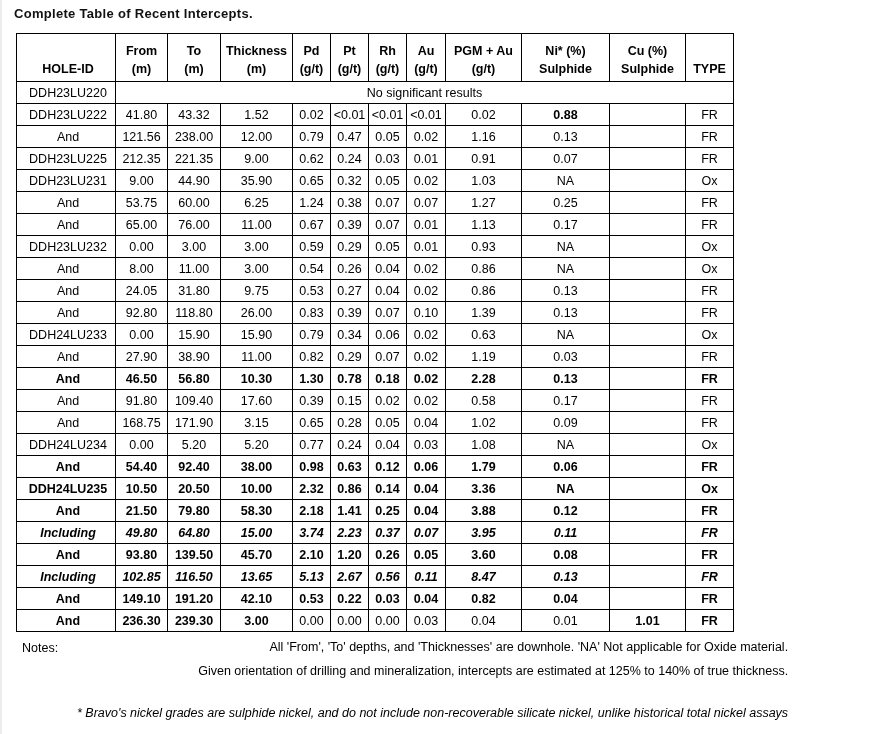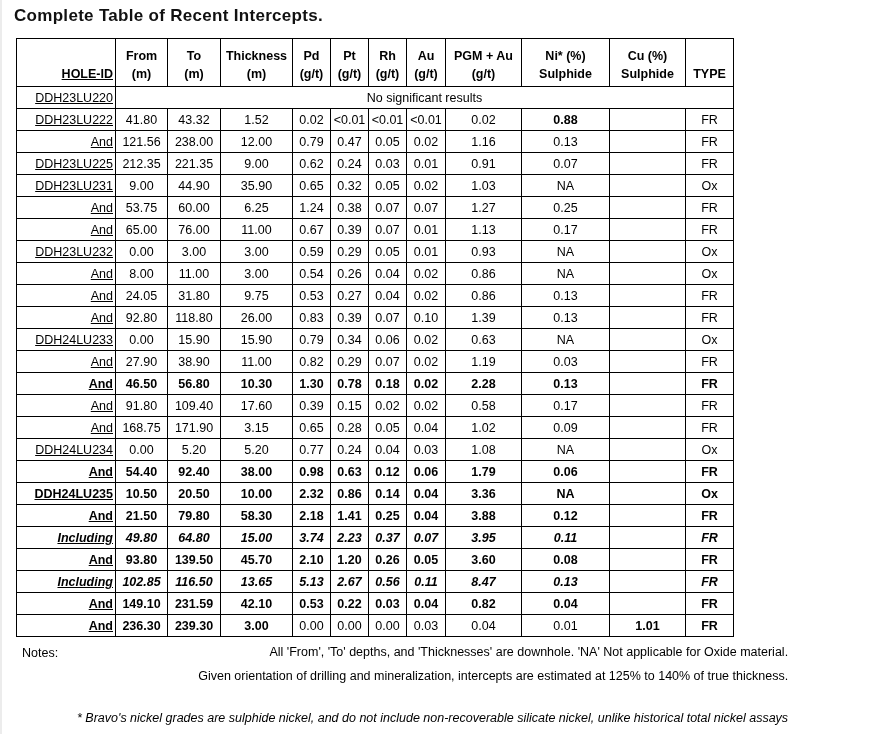--- a/index.html
+++ b/index.html
@@ -7,21 +7,21 @@
   body {
     width: 882px;
     height: 734px;
     font-family: "Liberation Sans", sans-serif;
     color: #000;
     border-left: 2px solid #ececec;
     position: relative;
   }
   .page { padding: 4px 10px 0 12px; }
   .title {
-    font-size: 17px;
+    font-size: 13px;
     font-weight: 700;
     letter-spacing: 0.3px;
     color: #111;
     margin: 2px 0 12px 0;
   }
   table.intercepts {
     border-collapse: collapse;
     table-layout: fixed;
     width: 717px;
     margin-left: 2px;
@@ -48,23 +48,22 @@
     white-space: nowrap;
   }
   table.intercepts th {
     font-weight: 700;
     vertical-align: bottom;
     height: 48px;
     line-height: 1.45;
     padding-bottom: 3px;
   }
   table.intercepts th.left, table.intercepts td.left {
-    text-align: right;
+    text-align: center;
     padding-left: 6px;
-    text-decoration: underline;
   }
   table.intercepts td { height: 22px; }
   td.bold { font-weight: 700; }
   tr.bold td { font-weight: 700; }
   tr.italic td { font-style: italic; }
   td.merged-msg { text-align: center; }
   .notes {
     display: flex;
     margin: 8px 0 0 8px;
     font-size: 12.5px;
@@ -453,21 +452,21 @@
           <td>0.56</td>
           <td>0.11</td>
           <td>8.47</td>
           <td>0.13</td>
           <td></td>
           <td>FR</td>
         </tr>
         <tr class="bold">
           <td class="left">And</td>
           <td>149.10</td>
-          <td>231.59</td>
+          <td>191.20</td>
           <td>42.10</td>
           <td>0.53</td>
           <td>0.22</td>
           <td>0.03</td>
           <td>0.04</td>
           <td>0.82</td>
           <td>0.04</td>
           <td></td>
           <td>FR</td>
         </tr>

